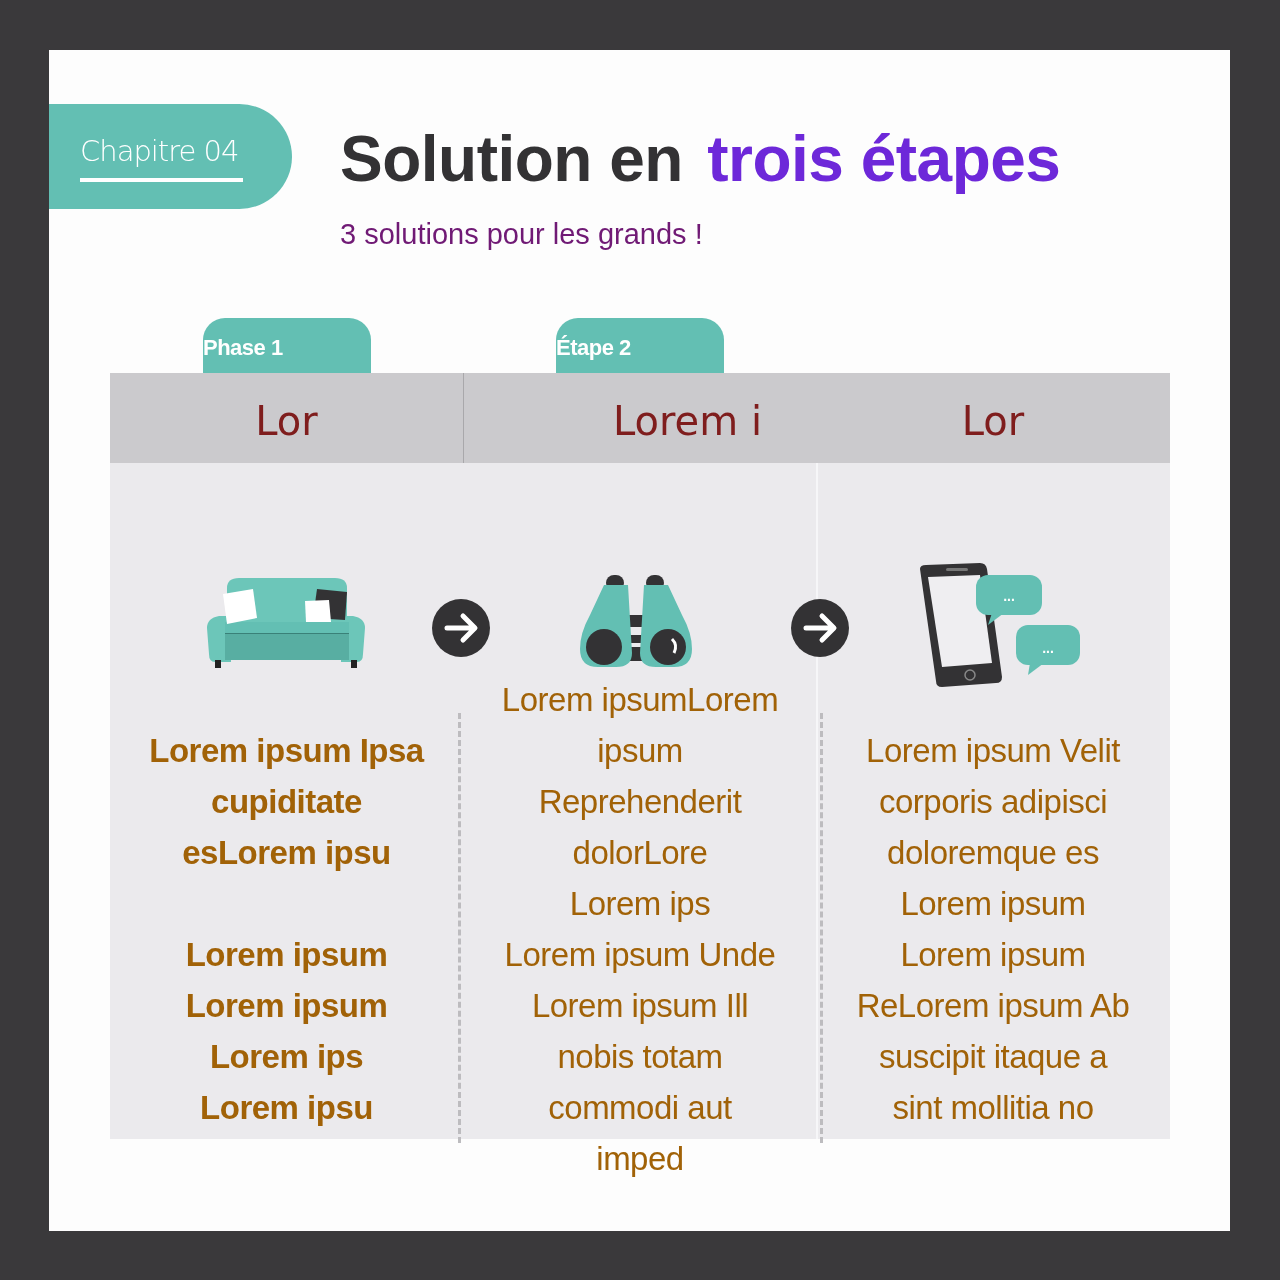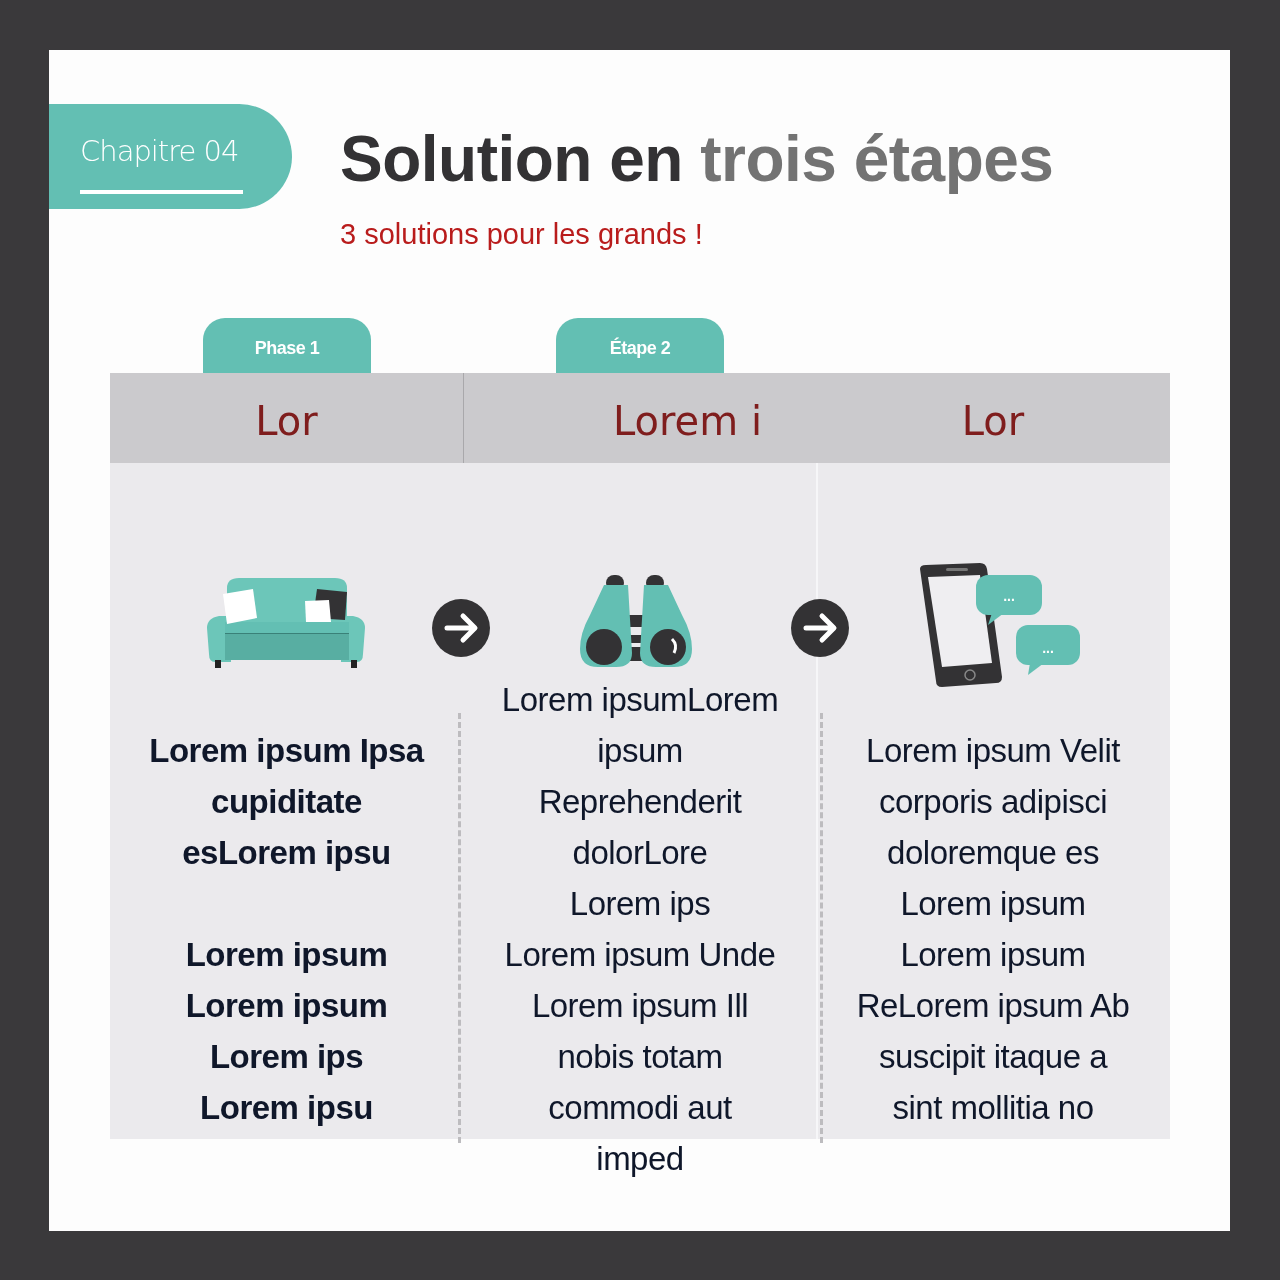--- a/index.html
+++ b/index.html
@@ -1,31 +1,31 @@
 <!DOCTYPE html>
 <html><head>
 <meta charset="utf-8">
 <style>
   html, body { margin:0; padding:0; }
   body { width:1280px; height:1280px; background:#3a393b; position:relative; overflow:hidden; font-family:"Liberation Sans", sans-serif; }
   .slide { position:absolute; left:49px; top:50px; width:1181px; height:1181px; background:#fdfdfd; }
   .chapter { position:absolute; left:0; top:54px; width:243px; height:105px; background:#63bfb3; border-radius:0 53px 53px 0; }
-  .chapter-label { position:absolute; left:31px; top:30px; color:#fff; font-size:29px; letter-spacing:-1px; font-family:"DejaVu Sans", sans-serif; font-weight:300; padding-bottom:22px; border-bottom:4px solid #fff; width:163px; white-space:nowrap; }
+  .chapter-label { position:absolute; left:31px; top:30px; color:#fff; font-size:29px; letter-spacing:-1px; font-family:"DejaVu Sans", sans-serif; font-weight:300; padding-bottom:10px; border-bottom:4px solid #fff; width:163px; white-space:nowrap; }
   .title { position:absolute; left:291px; top:72px; font-size:64px; font-weight:bold; color:#333234; white-space:nowrap; letter-spacing:-0.5px; }
-  .title .accent { color:#737373; }
-  .subtitle { position:absolute; left:291px; top:168px; font-size:29px; color:#b91c1c; white-space:nowrap; }
+  .title .accent { color:#6d28d9;margin-left:7px; }
+  .subtitle { position:absolute; left:291px; top:168px; font-size:29px; color:#701a75; white-space:nowrap; }
 
   .table { position:absolute; left:61px; top:323px; width:1060px; height:766px; background:#ebeaed; }
-  .tab { position:absolute; top:-55px; width:168px; height:56px; background:#63bfb3; border-radius:22px 22px 0 0; color:#fff; font-size:18px; font-weight:bold; text-align:center; line-height:60px; letter-spacing:-0.5px; }
+  .tab { position:absolute; top:-55px; width:168px; height:56px; background:#63bfb3; border-radius:22px 22px 0 0; color:#fff; font-size:22px; font-weight:bold; line-height:60px; letter-spacing:-0.5px; }
   .header-row { position:absolute; left:0; top:0; width:1060px; height:90px; background:#cbcacd; }
   .header-cell { position:absolute; top:0; height:90px; line-height:96px; text-align:center; font-size:40px; color:#7f1d1d; font-family:"DejaVu Sans", sans-serif; }
   .vline { position:absolute; top:0; width:1px; background:#a9a8ab; }
   .vline-light { position:absolute; top:90px; width:2px; background:#f6f6f8; }
   .dash { position:absolute; width:0; border-left:3px dashed #bdbcbf; }
-  .col-text { position:absolute; text-align:center; font-size:33px; line-height:51px; color:#0f172a; letter-spacing:-0.5px; }
+  .col-text { position:absolute; text-align:center; font-size:33px; line-height:51px; color:#a16207; letter-spacing:-0.5px; }
   .col-text.bold { font-weight:bold; }
   .arrow { position:absolute; width:58px; height:58px; border-radius:50%; background:#333234; }
   .icon { position:absolute; }
 </style>
 </head>
 <body>
 
 <div class="slide">
 
   <div class="chapter">

